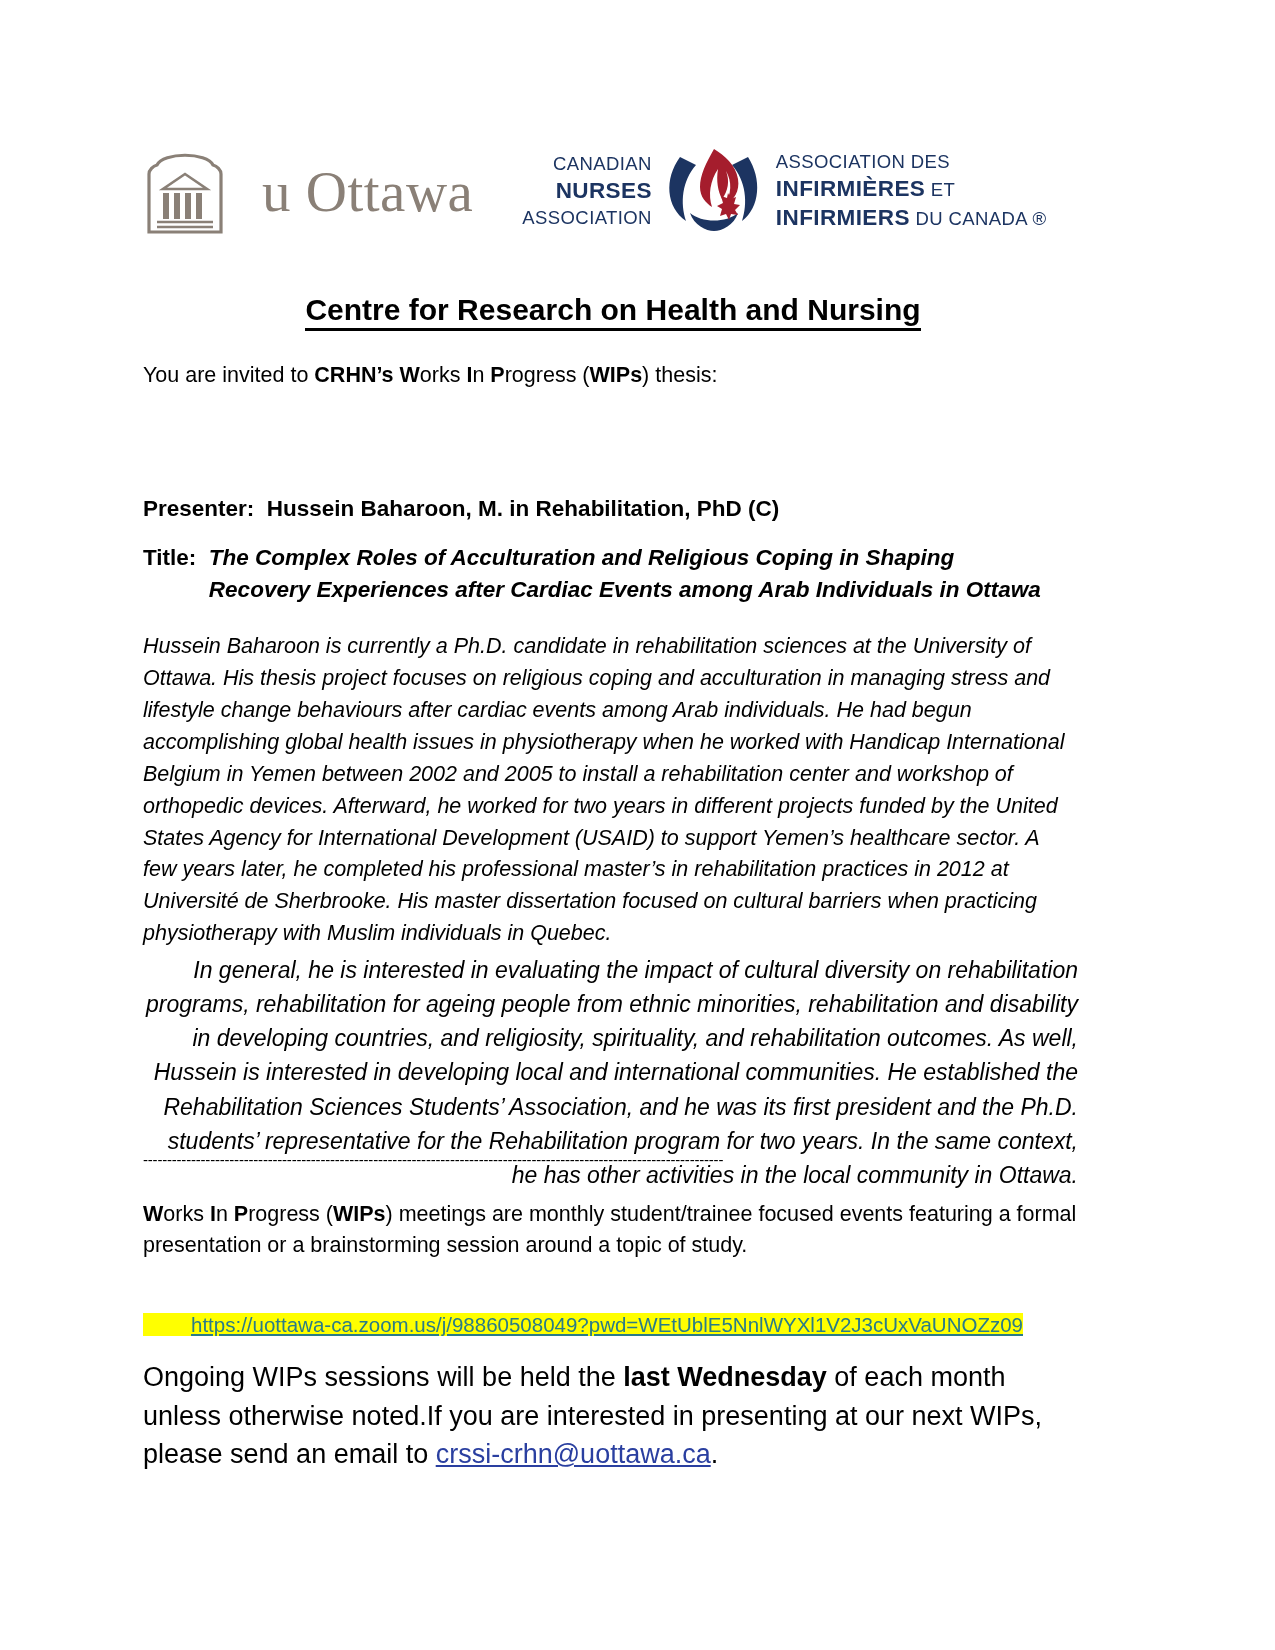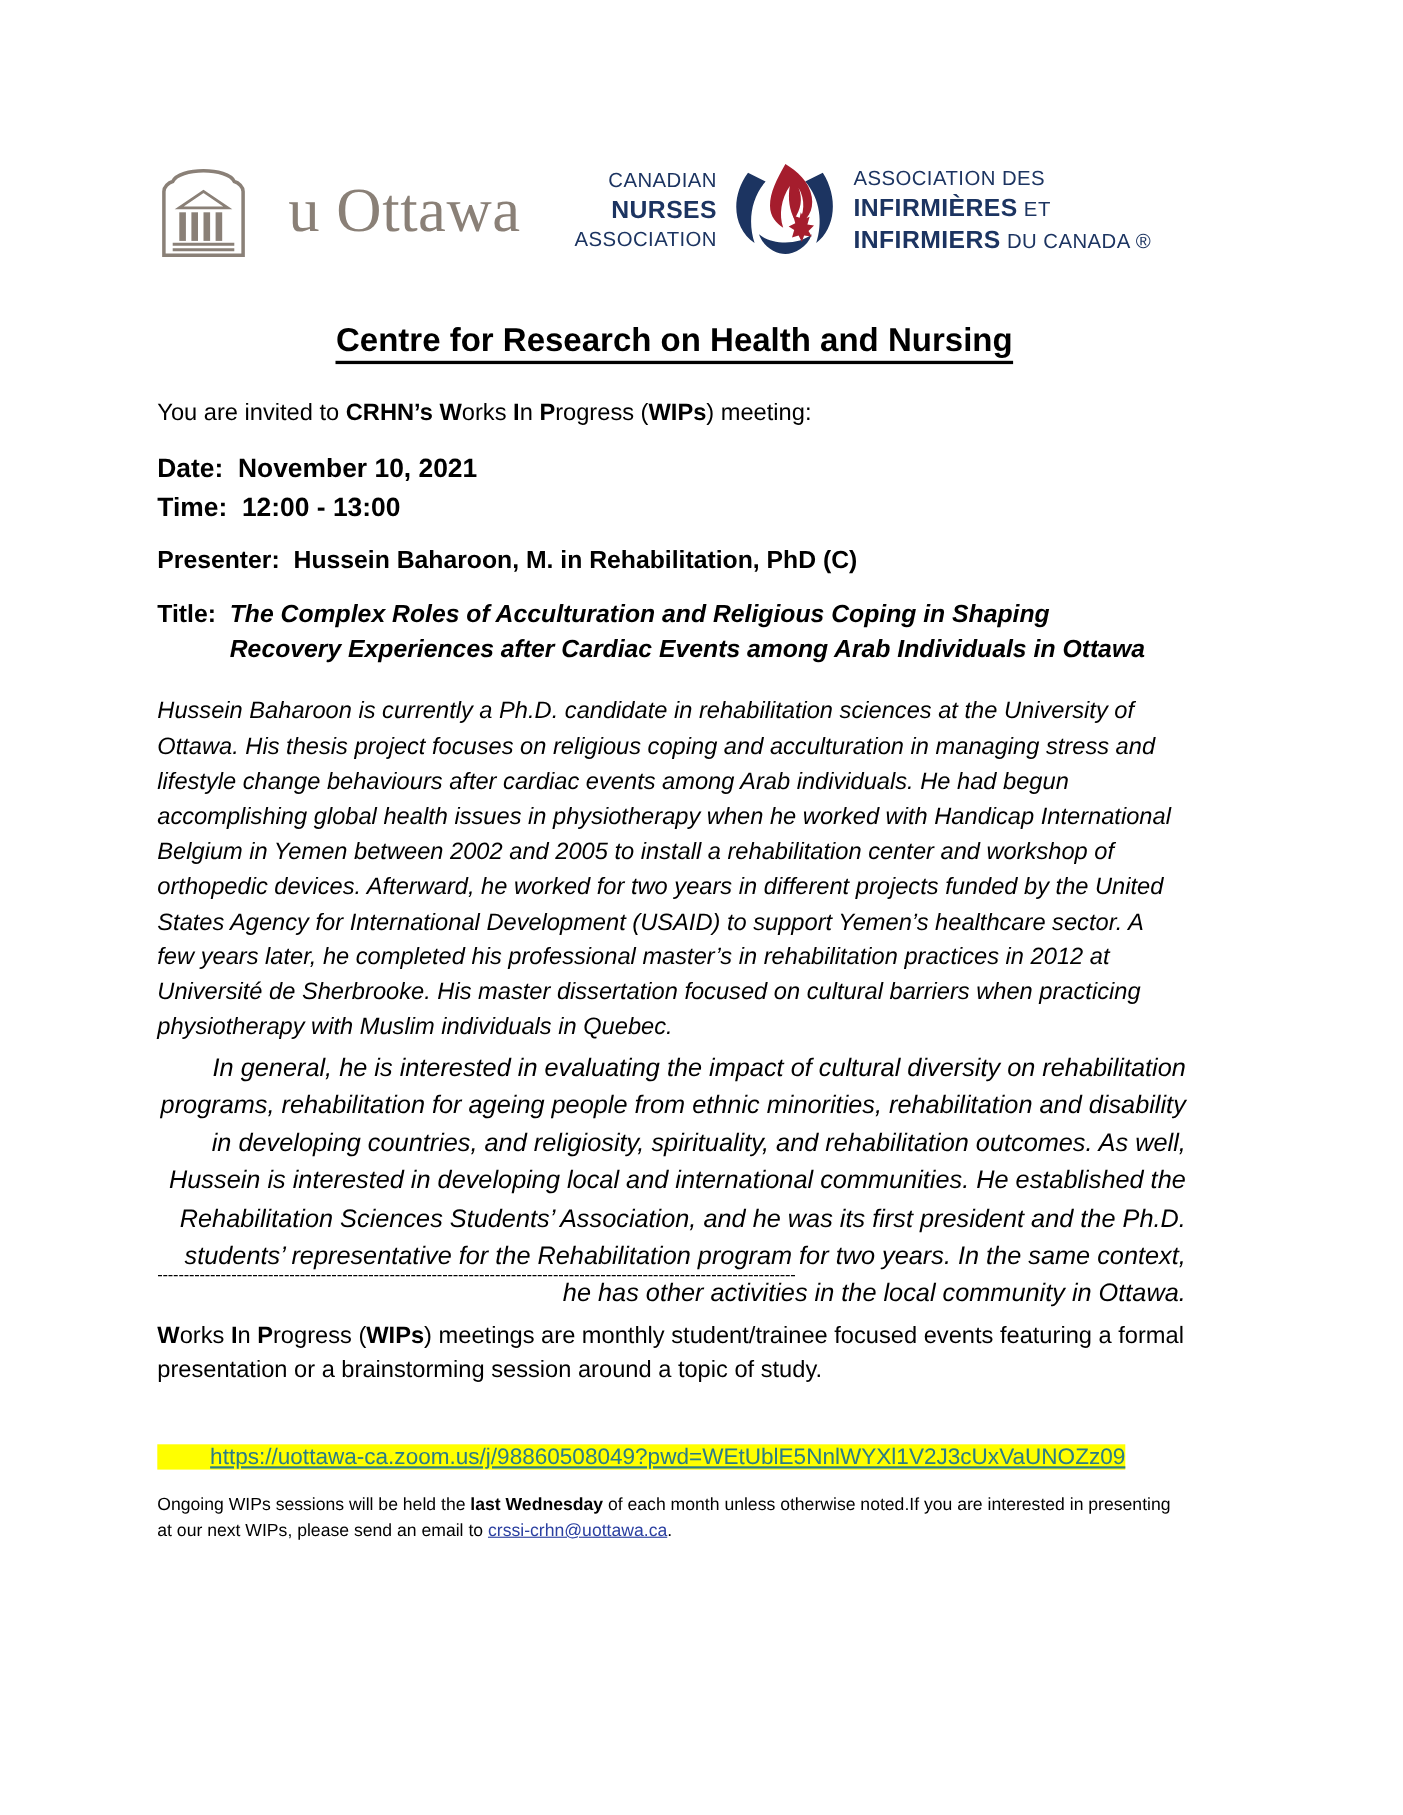--- a/index.html
+++ b/index.html
@@ -122,21 +122,21 @@
   .wips-desc { top: 1199px; font-size: 21.5px; line-height: 1.43; }
   .zoom-note { top: 1282px; font-size: 21.5px; font-weight: bold; line-height: 1.34; }
   .zoom-link-row { top: 1312px; font-size: 20.5px; line-height: 1.3; }
   .zoom-link {
     background: #ffff00;
     color: #2a7c88;
     text-decoration: underline;
     word-break: break-all;
     padding-left: 48px;
   }
-  .ongoing { top: 1358px; font-size: 16px; line-height: 1.43; }
+  .ongoing { top: 1358px; font-size: 27px; line-height: 1.43; }
   .mail-link { color: #2a3fa0; text-decoration: underline; }
   b { font-weight: bold; }
 </style>
 </head>
 <body>
 
 <div class="page">
 
   <div class="logo-bar">
 
@@ -182,26 +182,22 @@
         <div><span class="cna-strong">INFIRMIÈRES</span><span> ET</span></div>
         <div><span class="cna-strong">INFIRMIERS</span><span> DU CANADA ®</span></div>
       </div>
     </div>
   </div>
 
   <div class="doc-title">
     <span>Centre for Research on Health and Nursing</span>
   </div>
 
-  <div class="blk invite"><span>You are invited to </span><b>CRHN’s </b><b>W</b><span>orks </span><b>I</b><span>n </span><b>P</b><span>rogress (</span><b>WIPs</b><span>) meeting:</span></div>
-
-  <div class="blk datetime">
-    <div><span>Date:</span>&nbsp; <span>November 10, 2021</span></div>
-    <div><span>Time:</span>&nbsp; <span>12:00 - 13:00</span></div>
-  </div>
+  <div class="blk invite"><span>You are invited to </span><b>CRHN’s </b><b>W</b><span>orks </span><b>I</b><span>n </span><b>P</b><span>rogress (</span><b>WIPs</b><span>) thesis:</span></div>
+
 
   <div class="blk presenter"><span>Presenter:</span>&nbsp; <span>Hussein Baharoon, M. in Rehabilitation, PhD (C)</span></div>
 
   <div class="blk title-line"><span class="tl-label">Title:</span>&nbsp; <span class="tl-body">The Complex Roles of Acculturation and Religious Coping in Shaping Recovery Experiences after Cardiac Events among Arab Individuals in Ottawa</span></div>
 
   <div class="blk bio">Hussein Baharoon is currently a Ph.D. candidate in rehabilitation sciences at the University of Ottawa. His thesis project focuses on religious coping and acculturation in managing stress and lifestyle change behaviours after cardiac events among Arab individuals. He had begun accomplishing global health issues in physiotherapy when he worked with Handicap International Belgium in Yemen between 2002 and 2005 to install a rehabilitation center and workshop of orthopedic devices. Afterward, he worked for two years in different projects funded by the United States Agency for International Development (USAID) to support Yemen’s healthcare sector. A few years later, he completed his professional master’s in rehabilitation practices in 2012 at Université de Sherbrooke. His master dissertation focused on cultural barriers when practicing physiotherapy with Muslim individuals in Quebec.</div>
   <div class="blk bio2">In general, he is interested in evaluating the impact of cultural diversity on rehabilitation programs, rehabilitation for ageing people from ethnic minorities, rehabilitation and disability in developing countries, and religiosity, spirituality, and rehabilitation outcomes. As well, Hussein is interested in developing local and international communities. He established the Rehabilitation Sciences Students’ Association, and he was its first president and the Ph.D. students’ representative for the Rehabilitation program for two years. In the same context, he has other activities in the local community in Ottawa.</div>
 
   <div class="blk divider">-------------------------------------------------------------------------------------------------------------------------</div>
 

